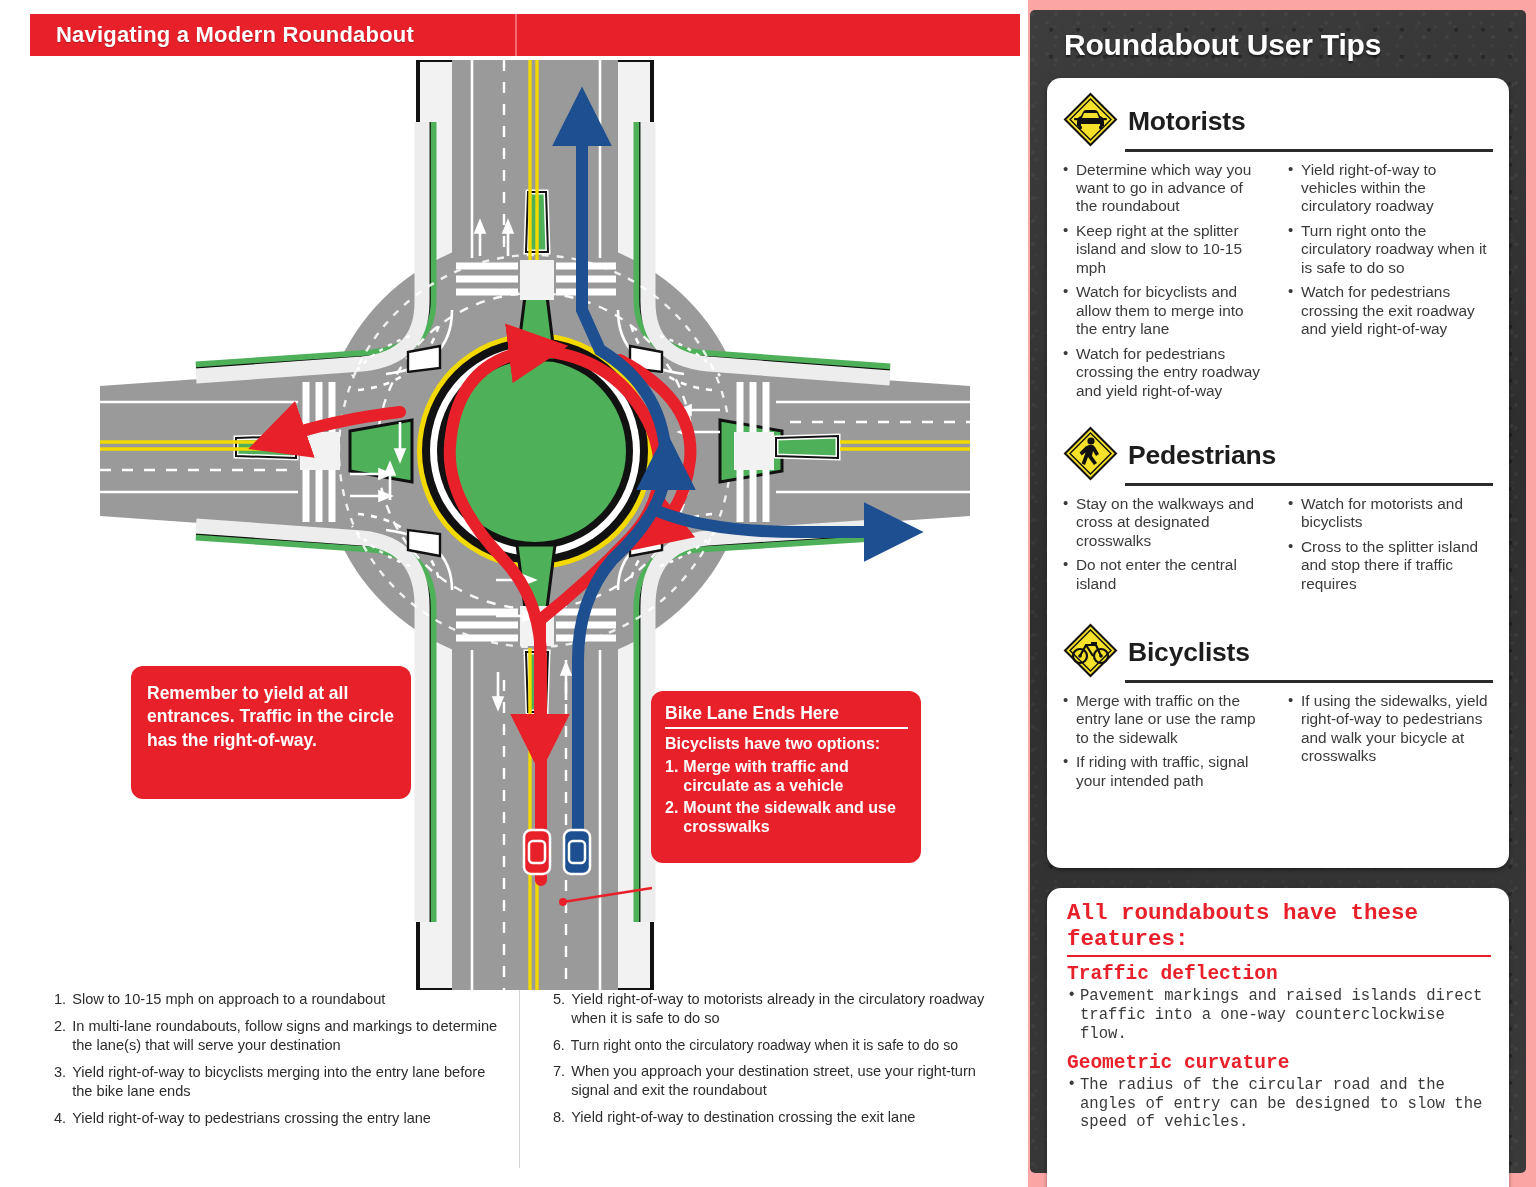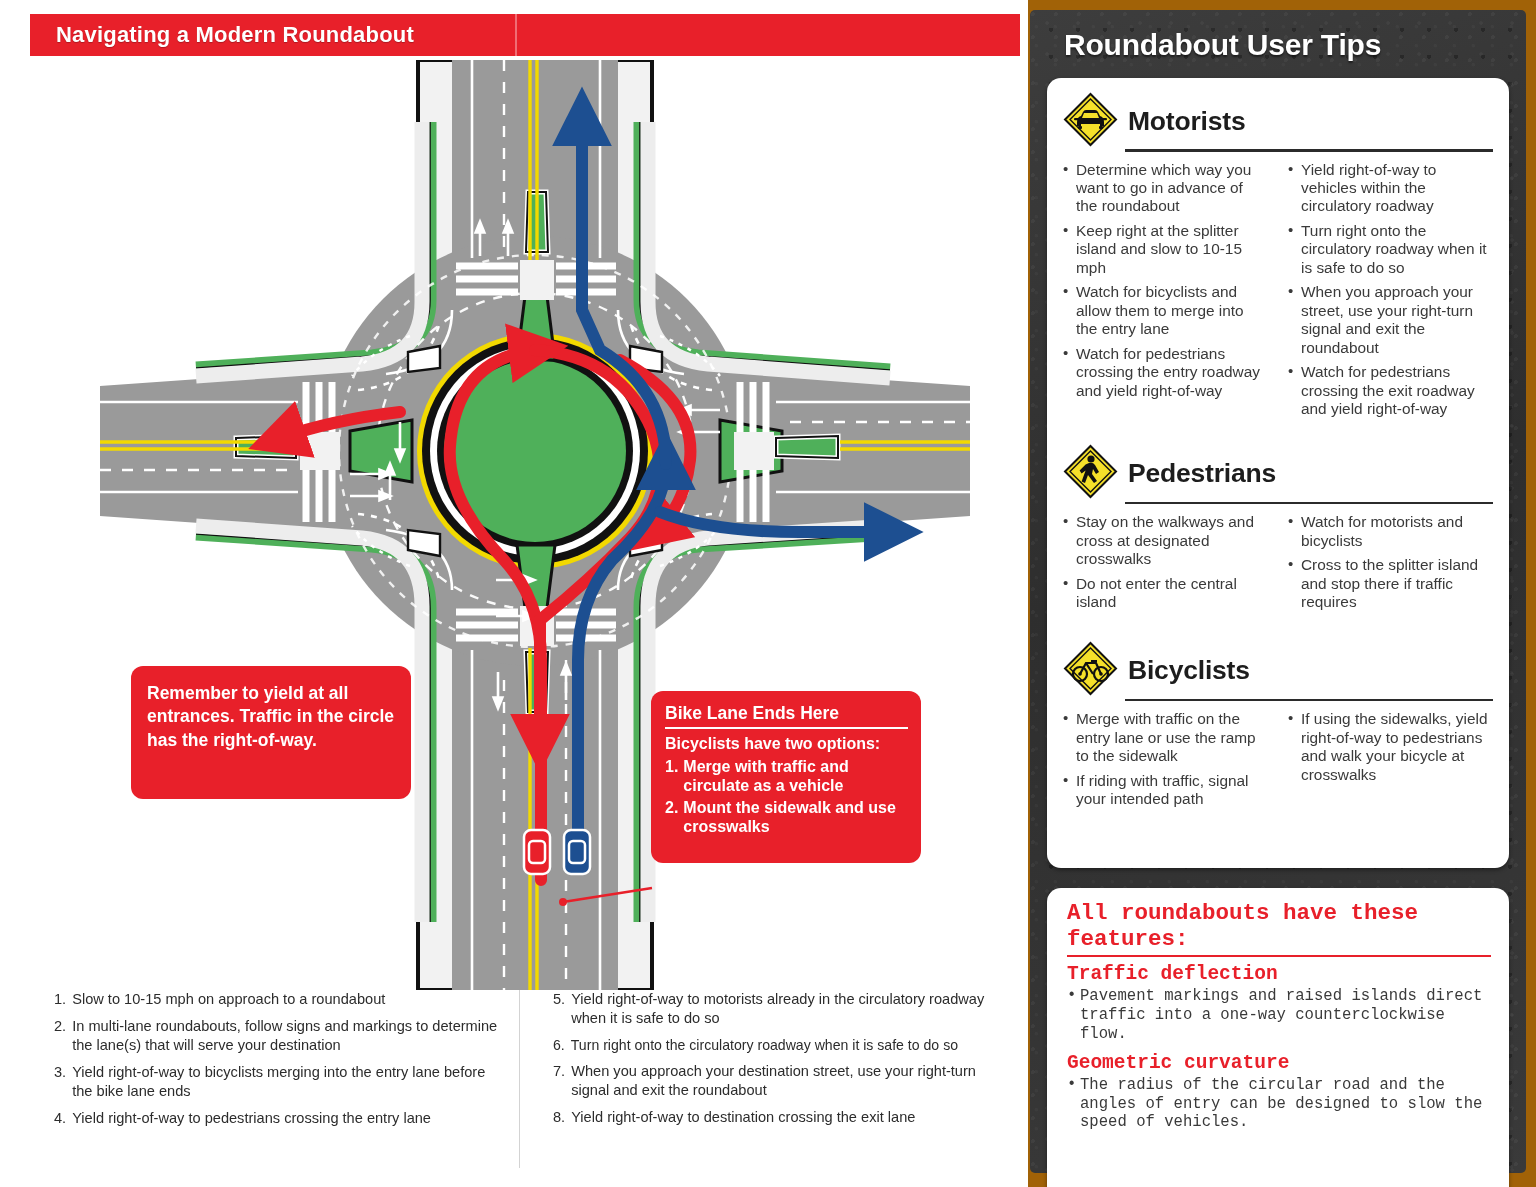--- a/index.html
+++ b/index.html
@@ -2,21 +2,21 @@
 <html><head>
 <meta charset="utf-8">
 <style>
   * { box-sizing: border-box; margin: 0; padding: 0; }
   html, body {
     width: 1536px; height: 1187px;
     background: #ffffff;
     font-family: "Liberation Sans", sans-serif;
     overflow: hidden;
   }
-  #page { position: relative; width: 1536px; height: 1187px; background: #a16207; padding-left: 25px; }
+  #page { position: relative; width: 1536px; height: 1187px; background: #fca5a5; padding-left: 25px; }
 
   
   #left-panel { position: absolute; left: 0; top: 0; width: 1028px; height: 1187px; background: #fff; }
 
   #left-header-band {
     position: absolute; left: 30px; top: 14px; width: 990px; height: 42px;
     background: #e8202a;
   }
   #left-header-band::after{
     content:""; position:absolute; left:485px; top:0; width:2px; height:42px;
@@ -481,21 +481,20 @@
         <div class="tip-cols">
           <ul>
             <li>Determine which way you want to go in advance of the roundabout</li>
             <li>Keep right at the splitter island and slow to 10-15 mph</li>
             <li>Watch for bicyclists and allow them to merge into the entry lane</li>
             <li>Watch for pedestrians crossing the entry roadway and yield right-of-way</li>
           </ul>
           <ul>
             <li>Yield right-of-way to vehicles within the circulatory roadway</li>
             <li>Turn right onto the circulatory roadway when it is safe to do so</li>
-            <li>When you approach your street, use your right-turn signal and exit the roundabout</li>
             <li>Watch for pedestrians crossing the exit roadway and yield right-of-way</li>
           </ul>
         </div>
       </div>
 
       <div class="tip-section" style="margin-top:18px;">
         <div class="tip-head">
           <span class="sign">
             <svg viewBox="0 0 55 55" xmlns="http://www.w3.org/2000/svg">
               <polygon points="27.5,2 53,27.5 27.5,53 2,27.5" fill="#f5e02a" stroke="#111111" stroke-width="2"></polygon>

